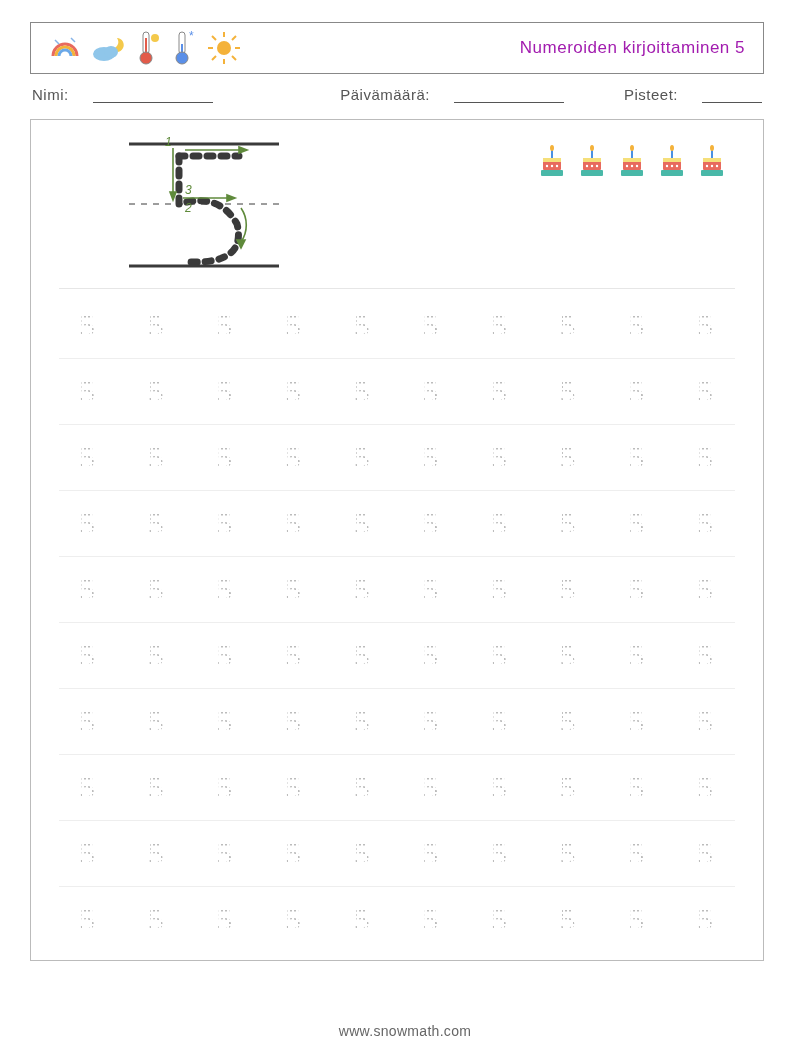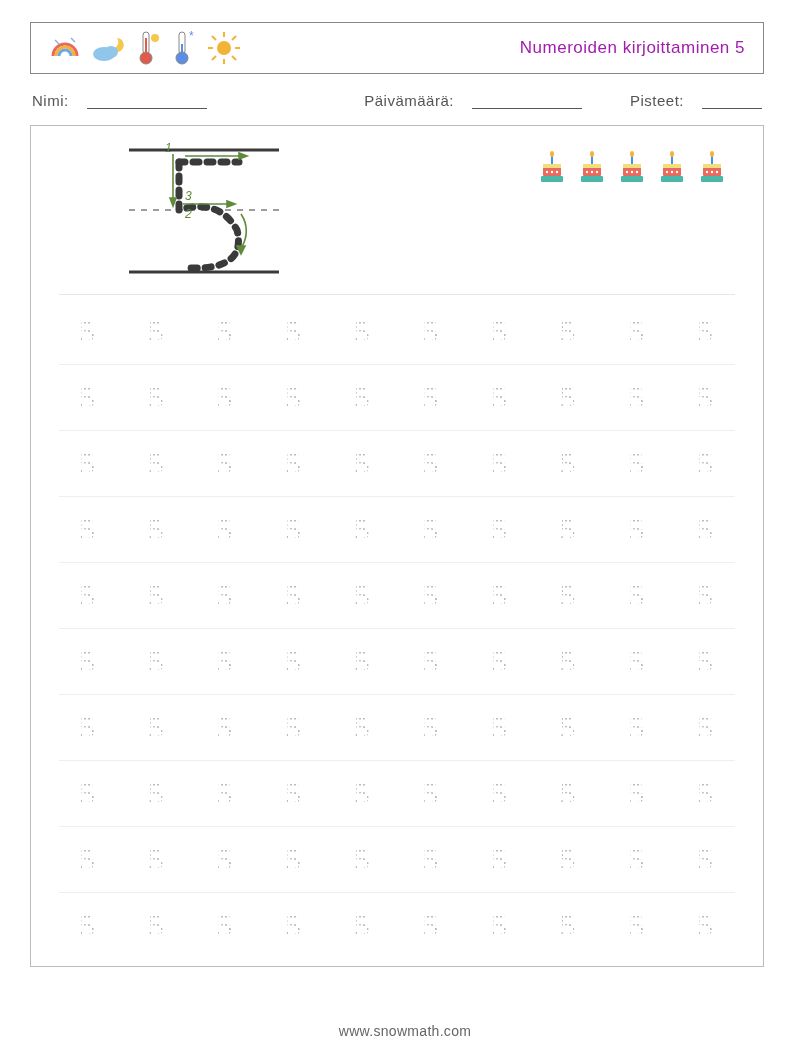--- a/index.html
+++ b/index.html
@@ -1,20 +1,20 @@
 <!DOCTYPE html>
 <html><head>
 <meta charset="utf-8">
 <style>
   html,body{margin:0;padding:0;background:#fff;font-family:Arial,Helvetica,sans-serif;color:#444}
   .page{width:794px;height:1053px;position:relative;box-sizing:border-box;padding:22px 30px 0 30px}
   .header-box{border:1px solid #888;height:52px;display:flex;align-items:center;justify-content:space-between;padding:0 18px;box-sizing:border-box}
   .icons{display:flex;align-items:center;gap:10px}
   .title{font-size:17px;color:#a21caf;letter-spacing:.5px}
-  .meta-row{display:flex;align-items:center;gap:18px;margin:18px 2px 0 2px;font-size:15px;color:#555;letter-spacing:.5px}
+  .meta-row{display:flex;align-items:center;gap:24px;margin:12px 2px 0 2px;font-size:15px;color:#555;letter-spacing:.5px}
   .meta-row .fill{flex:1}
   .blank{display:inline-block;border-bottom:1px solid #555;height:16px;vertical-align:bottom}
   .blank.name{width:120px}
   .blank.date{width:110px}
   .blank.score{width:60px}
   .worksheet{border:1px solid #bbb;margin-top:16px;padding:14px 28px 8px 28px;box-sizing:border-box}
   .example-row{display:flex;align-items:flex-start;justify-content:space-between;padding:0 10px 14px 70px;border-bottom:1px solid #e6e6e6}
   .big5{position:relative;width:150px;height:140px}
   .candles{display:flex;gap:14px;margin-top:10px}
   .grid{margin-top:4px}

